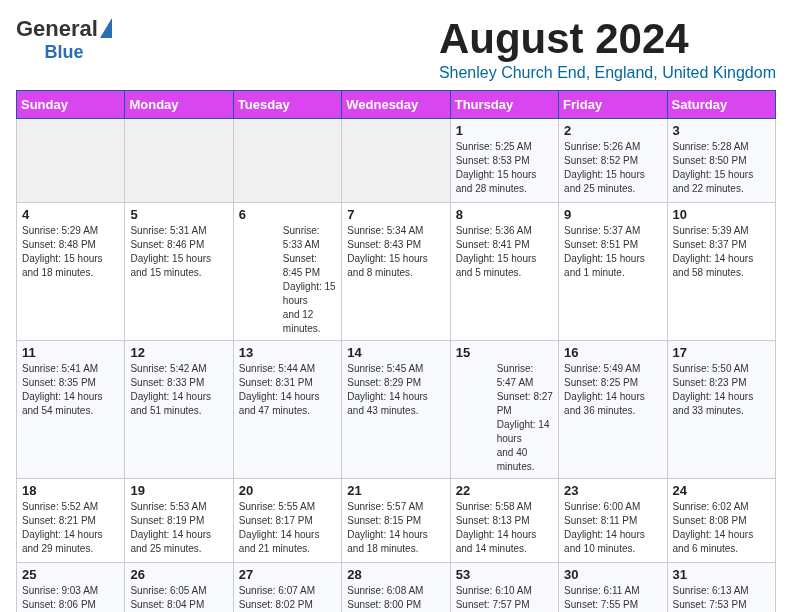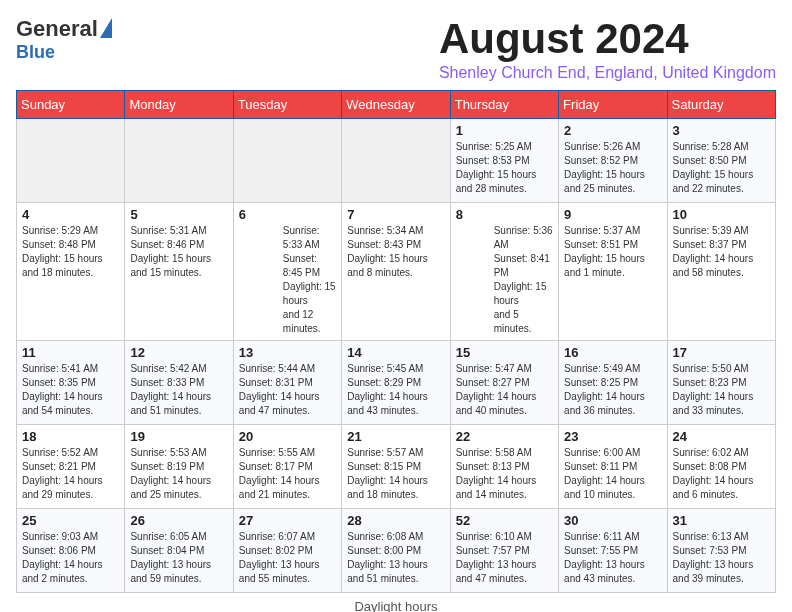--- a/index.html
+++ b/index.html
@@ -12,21 +12,21 @@
     }
     .header-area {
       display: flex;
       align-items: flex-start;
       justify-content: space-between;
       margin-bottom: 4px;
     }
     .logo-area {
       display: flex;
       flex-direction: column;
-      align-items: flex-start;
+      align-items: center;
     }
     .logo-text {
       display: flex;
       align-items: center;
       font-size: 22px;
       font-weight: bold;
     }
     .logo-general {
       color: #333;
     }
@@ -45,34 +45,34 @@
       text-align: left;
     }
     .month-title {
       font-size: 42px;
       font-weight: bold;
       color: #222;
       line-height: 1.1;
     }
     .location-subtitle {
       font-size: 16px;
-      color: #8b5cf6;
+      color: #0369a1;
       margin-top: 2px;
     }
     .calendar-table {
       width: 100%;
       border-collapse: collapse;
       margin-top: 8px;
       table-layout: fixed;
     }
     .calendar-table th {
-      background: #ef4444;
+      background: #d946ef;
       color: #fff;
       font-size: 13px;
-      font-weight: normal;
+      font-weight: bold;
       padding: 6px 4px;
       text-align: left;
       border: 1px solid #1a5aa0;
     }
     .calendar-table td {
       vertical-align: top;
       border: 1px solid #ccc;
       padding: 4px 5px;
       font-size: 10.5px;
       color: #333;
@@ -188,21 +188,21 @@
         </td>
         <td>
           <div class="day-number">7</div>
           <div class="day-info" style="white-space: pre-line;">Sunrise: 5:34 AM
 Sunset: 8:43 PM
 Daylight: 15 hours
 and 8 minutes.</div>
         </td>
         <td>
           <div class="day-number">8</div>
-          <div class="day-info" style="white-space: pre-line; margin-left: 38px;">Sunrise: 5:36 AM
+          <div class="day-info" style="white-space: pre-line;">Sunrise: 5:36 AM
 Sunset: 8:41 PM
 Daylight: 15 hours
 and 5 minutes.</div>
         </td>
         <td>
           <div class="day-number">9</div>
           <div class="day-info" style="white-space: pre-line;">Sunrise: 5:37 AM
 Sunset: 8:51 PM
 Daylight: 15 hours
 and 1 minute.</div>
@@ -239,21 +239,21 @@
         </td>
         <td>
           <div class="day-number">14</div>
           <div class="day-info" style="white-space: pre-line;">Sunrise: 5:45 AM
 Sunset: 8:29 PM
 Daylight: 14 hours
 and 43 minutes.</div>
         </td>
         <td>
           <div class="day-number">15</div>
-          <div class="day-info" style="white-space: pre-line;">Sunrise: 5:47 AM
+          <div class="day-info" style="white-space: pre-line; margin-left: 41px;">Sunrise: 5:47 AM
 Sunset: 8:27 PM
 Daylight: 14 hours
 and 40 minutes.</div>
         </td>
         <td>
           <div class="day-number">16</div>
           <div class="day-info" style="white-space: pre-line;">Sunrise: 5:49 AM
 Sunset: 8:25 PM
 Daylight: 14 hours
 and 36 minutes.</div>
@@ -340,21 +340,21 @@
 and 55 minutes.</div>
         </td>
         <td>
           <div class="day-number">28</div>
           <div class="day-info" style="white-space: pre-line;">Sunrise: 6:08 AM
 Sunset: 8:00 PM
 Daylight: 13 hours
 and 51 minutes.</div>
         </td>
         <td>
-          <div class="day-number">52</div>
+          <div class="day-number">53</div>
           <div class="day-info" style="white-space: pre-line;">Sunrise: 6:10 AM
 Sunset: 7:57 PM
 Daylight: 13 hours
 and 47 minutes.</div>
         </td>
         <td>
           <div class="day-number">30</div>
           <div class="day-info" style="white-space: pre-line;">Sunrise: 6:11 AM
 Sunset: 7:55 PM
 Daylight: 13 hours

